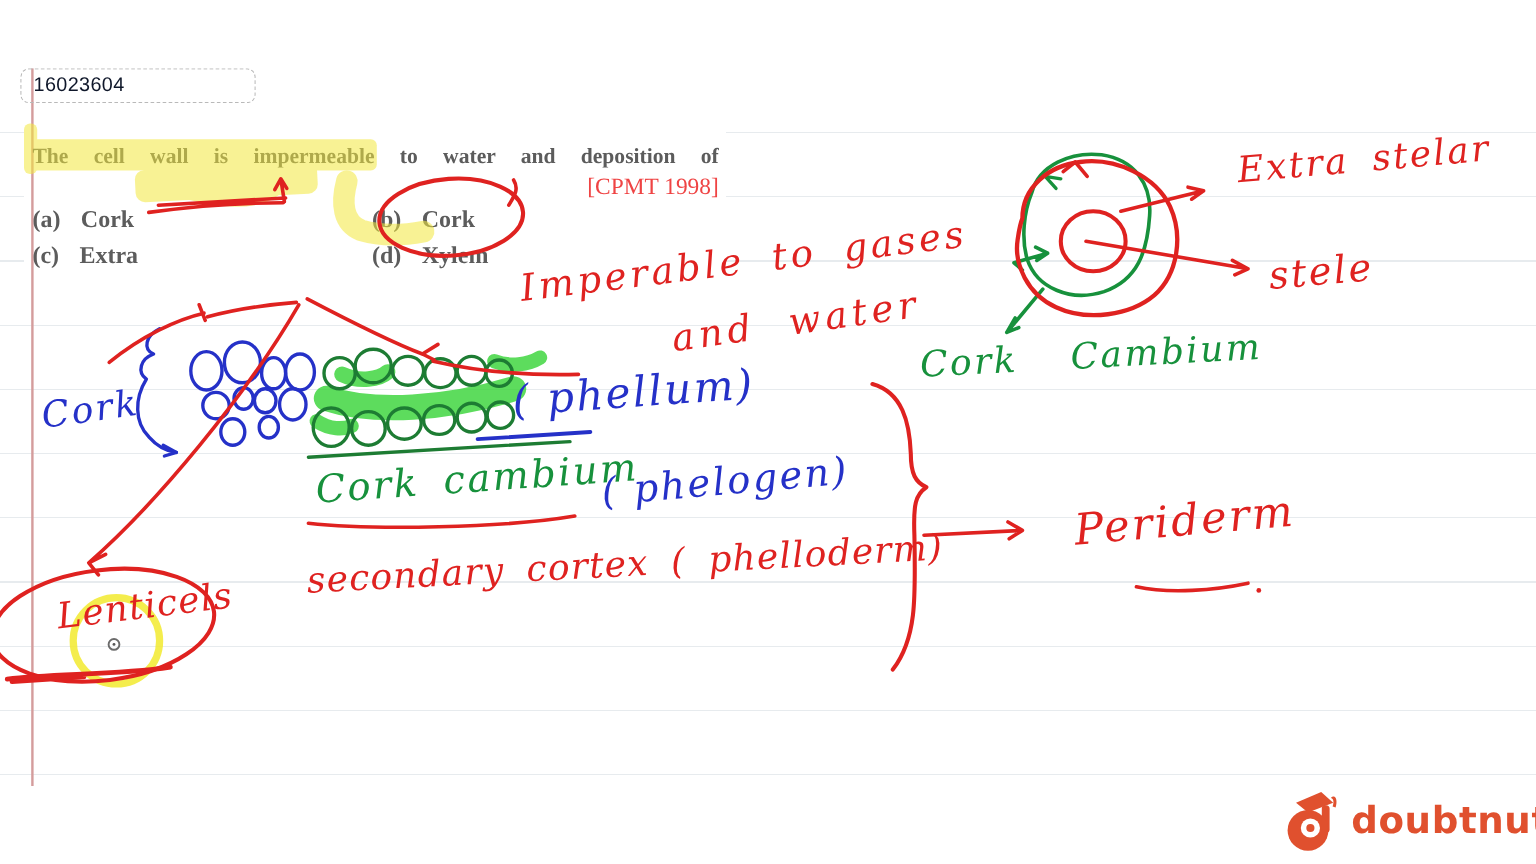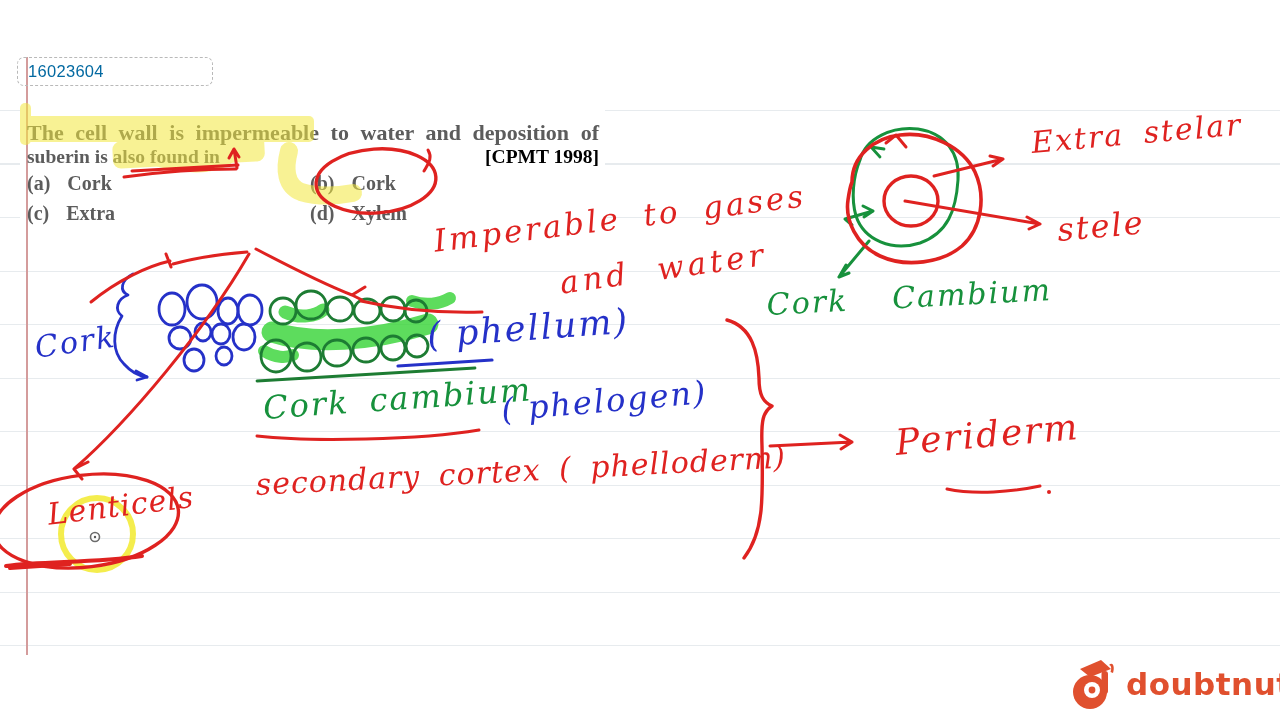--- a/index.html
+++ b/index.html
@@ -17,28 +17,28 @@
   }
   #margin-line{
     left:26px;top:57px;width:2px;height:598px;background:#d49c9c;z-index:3;
   }
   #question-patch{left:20px;top:98px;width:585px;height:138px;background:#fff;z-index:2;}
   
   #qid-box{
     left:17px;top:57px;width:196px;height:29px;
     border:1px dashed #b9b9b9;border-radius:7px;z-index:4;
     display:flex;align-items:center;padding-left:10px;box-sizing:border-box;
-    font-size:16.5px;color:#0369a1;letter-spacing:.3px;
+    font-size:16.5px;color:#0f172a;letter-spacing:.3px;
   }
   
   .print{font-family:"Liberation Serif",serif;color:#5c5c5c;z-index:4;}
-  #q-line1{left:27px;top:120px;width:572px;font-size:22px;
+  #q-line1{left:27px;top:120px;width:572px;font-size:18px;
     text-align:justify;text-align-last:justify;font-weight:600;}
   #q-line2{left:27px;top:146px;width:572px;font-size:19.5px;font-weight:600;}
-  #q-source{position:absolute;right:0;top:0;font-weight:700;color:#000000;}
+  #q-source{position:absolute;right:0;top:0;font-weight:400;color:#ef4444;}
   .opt-row{left:27px;width:572px;font-size:20px;font-weight:600;display:flex;z-index:4;}
   #opt-row1{top:172px;} #opt-row2{top:202px;}
   .opt-cell{display:flex;gap:17px;width:283px;}
   
   .hand{font-family:"DejaVu Serif",serif;font-style:italic;z-index:6;white-space:nowrap;
         transform-origin:left top;line-height:1;}
   .red{color:#df2220;} .blue{color:#2531c8;} .green{color:#17913c;}
   #note-imp1{left:432px;top:226px;font-size:31px;transform:rotate(-7deg);letter-spacing:3px;word-spacing:10px;}
   #note-imp2{left:558px;top:268px;font-size:31px;transform:rotate(-8deg);letter-spacing:4px;word-spacing:14px;}
   #note-cork{left:33px;top:333px;font-size:30px;transform:rotate(-8deg);letter-spacing:2px;}
@@ -65,21 +65,20 @@
 <div class="abs" id="ruled-lines"></div>
 <div class="abs" id="question-patch"></div>
 <div class="abs" id="margin-line"></div>
 
 <div class="abs" id="qid-box">
   <span>16023604</span>
 </div>
 
 <div class="abs print" id="q-line1">The cell wall is impermeable to water and deposition of</div>
 <div class="abs print" id="q-line2">
-  <span>suberin is also found in</span>
   <span id="q-source">[CPMT 1998]</span>
 </div>
 
 <div class="abs print opt-row" id="opt-row1">
   <div class="opt-cell">
     <span>(a)</span>
     <span>Cork</span>
   </div>
   <div class="opt-cell">
     <span>(b)</span>

